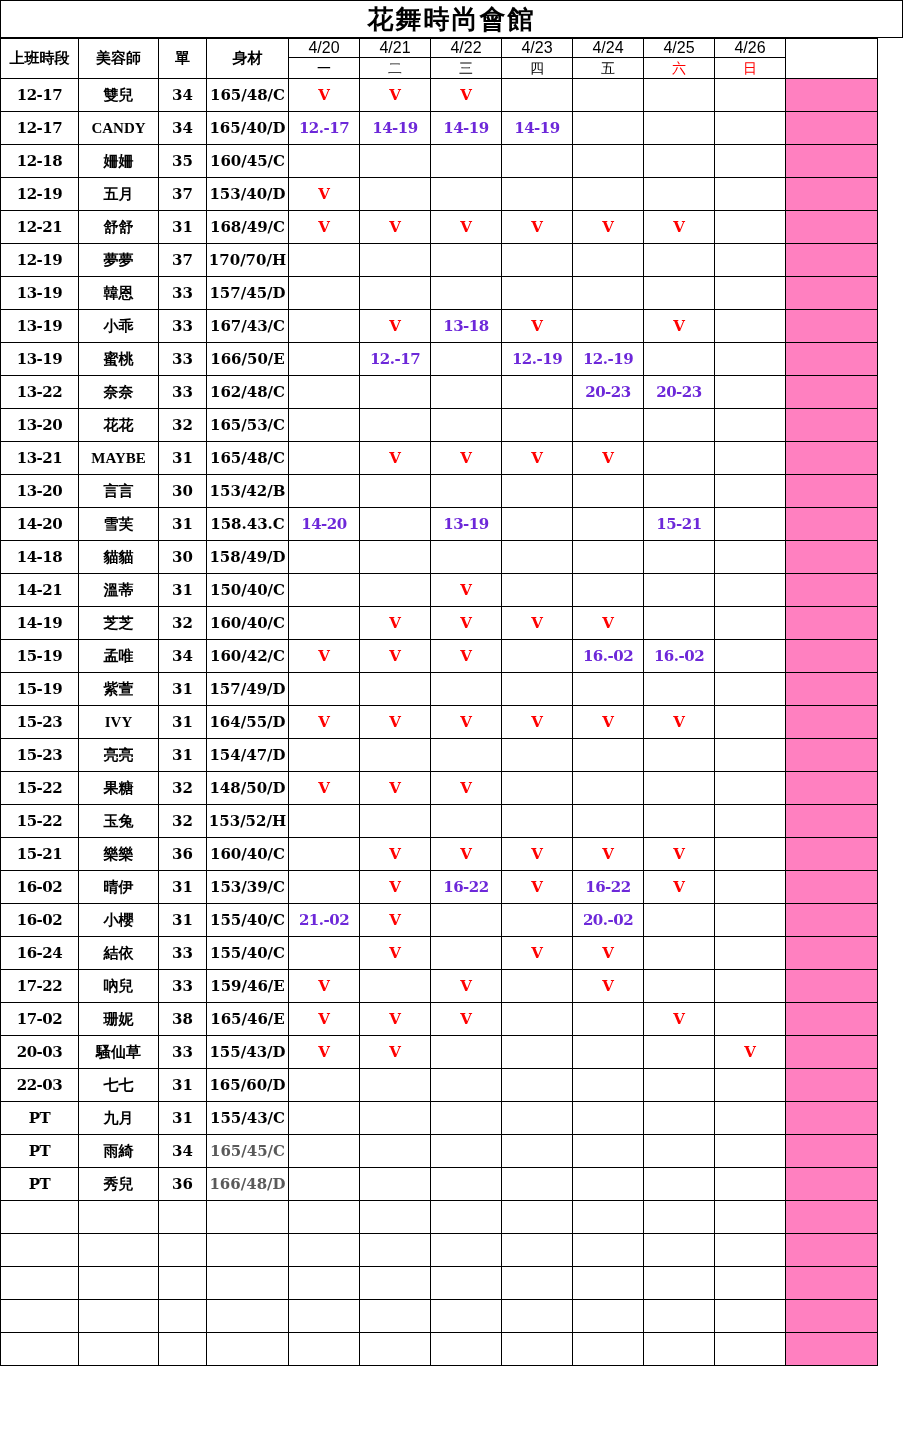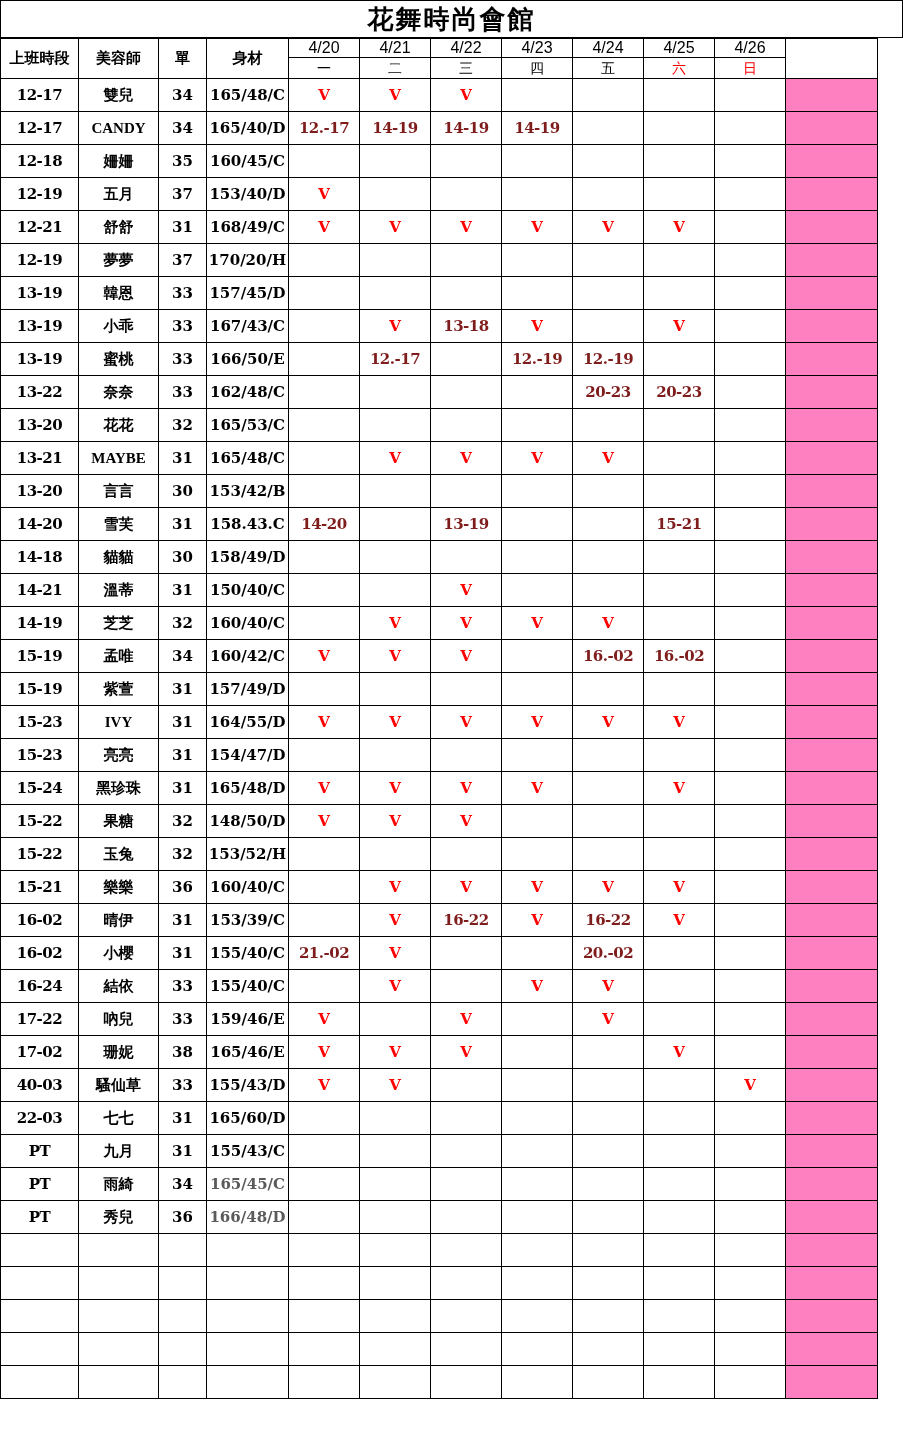--- a/index.html
+++ b/index.html
@@ -95,21 +95,21 @@
   .body  { font-family: "Liberation Serif", serif; font-weight: bold; font-size: 13px; }
   .body.grayed { color: #5a5a5a; font-weight: bold; border-radius: 16px; }
 
   .mark-v {
     color: #ff0000;
     font-family: "Liberation Serif", serif;
     font-weight: bold;
     font-size: 17px;
   }
   .mark-time {
-    color: #7f1d1d;
+    color: #6d28d9;
     font-family: "Liberation Sans", sans-serif;
     font-weight: normal;
     font-size: 17px;
     letter-spacing: -0.5px;
   }
   .pink { background: #ff80c0; }
 </style>
 </head>
 <body>
 
@@ -240,21 +240,21 @@
           <td class="mark-v">V</td>
           <td class="mark-v">V</td>
           <td class="mark-v">V</td>
           <td></td>
           <td class="pink"></td>
         </tr>
         <tr>
           <td class="shift">12-19</td>
           <td class="name">夢夢</td>
           <td class="count">37</td>
-          <td class="body">170/20/H</td>
+          <td class="body">170/70/H</td>
           <td></td>
           <td></td>
           <td></td>
           <td></td>
           <td></td>
           <td></td>
           <td></td>
           <td class="pink"></td>
         </tr>
         <tr>
@@ -461,34 +461,20 @@
           <td></td>
           <td></td>
           <td></td>
           <td></td>
           <td></td>
           <td></td>
           <td></td>
           <td class="pink"></td>
         </tr>
         <tr>
-          <td class="shift">15-24</td>
-          <td class="name">黑珍珠</td>
-          <td class="count">31</td>
-          <td class="body">165/48/D</td>
-          <td class="mark-v">V</td>
-          <td class="mark-v">V</td>
-          <td class="mark-v">V</td>
-          <td class="mark-v">V</td>
-          <td></td>
-          <td class="mark-v">V</td>
-          <td></td>
-          <td class="pink"></td>
-        </tr>
-        <tr>
           <td class="shift">15-22</td>
           <td class="name">果糖</td>
           <td class="count">32</td>
           <td class="body">148/50/D</td>
           <td class="mark-v">V</td>
           <td class="mark-v">V</td>
           <td class="mark-v">V</td>
           <td></td>
           <td></td>
           <td></td>
@@ -587,21 +573,21 @@
           <td class="mark-v">V</td>
           <td class="mark-v">V</td>
           <td class="mark-v">V</td>
           <td></td>
           <td></td>
           <td class="mark-v">V</td>
           <td></td>
           <td class="pink"></td>
         </tr>
         <tr>
-          <td class="shift">40-03</td>
+          <td class="shift">20-03</td>
           <td class="name">騷仙草</td>
           <td class="count">33</td>
           <td class="body">155/43/D</td>
           <td class="mark-v">V</td>
           <td class="mark-v">V</td>
           <td></td>
           <td></td>
           <td></td>
           <td></td>
           <td class="mark-v">V</td>

